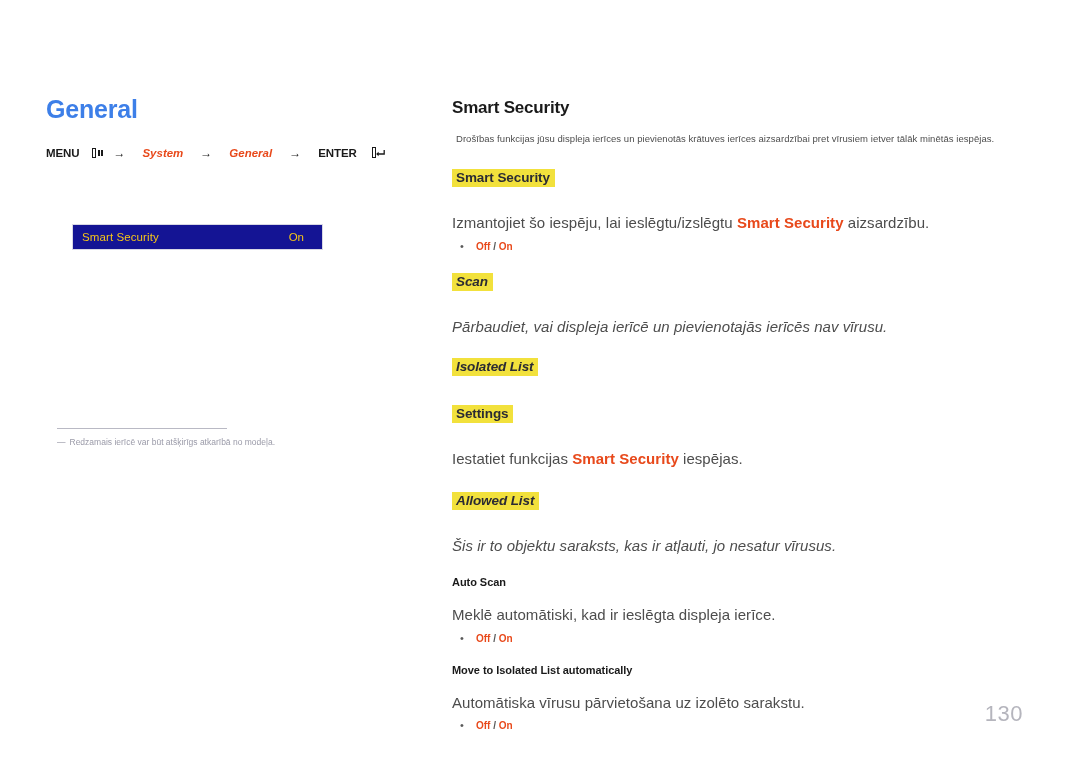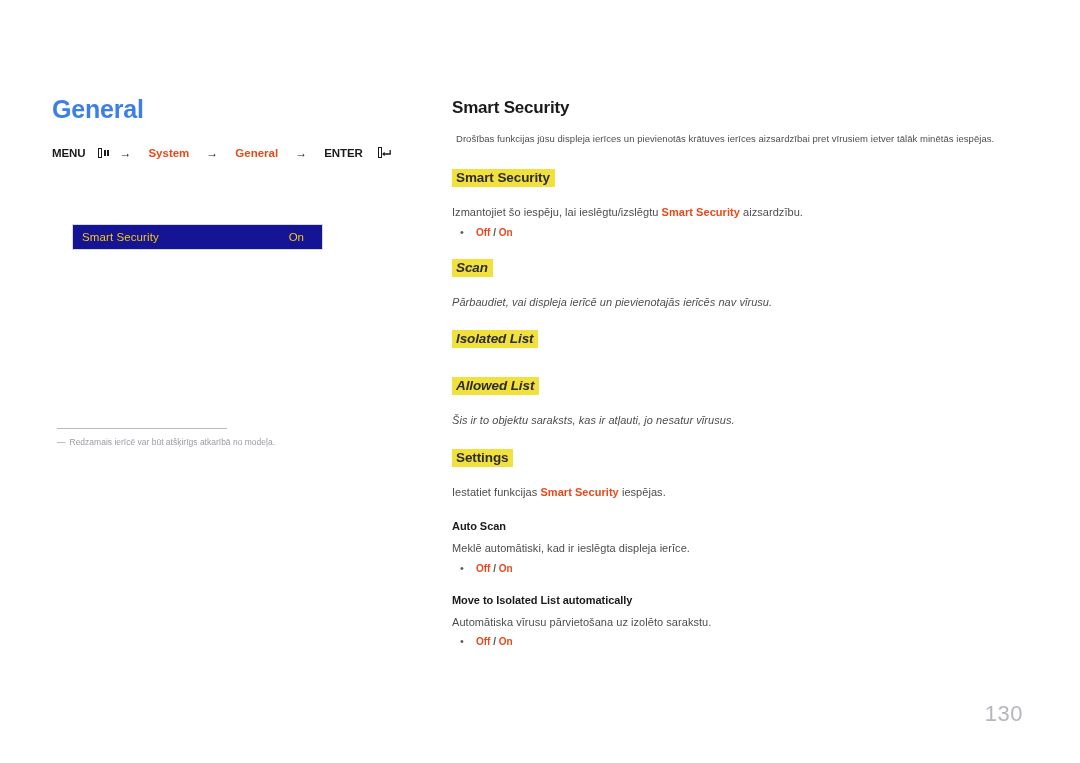--- a/index.html
+++ b/index.html
@@ -13,21 +13,21 @@
     height: 763px;
     position: relative;
     font-family: "Liberation Sans", sans-serif;
     color: #222;
     overflow: hidden;
   }
 
   
   .left-col {
     position: absolute;
-    left: 52px;
+    left: 46px;
     top: 96px;
     width: 330px;
   }
 
   .page-title {
     font-size: 25px;
     font-weight: bold;
     color: #3d7fe8;
     letter-spacing: -0.2px;
     line-height: 1.1;
@@ -38,21 +38,21 @@
     margin-top: 22px;
     font-size: 11.5px;
     font-weight: bold;
     color: #1a1a1a;
     white-space: nowrap;
     display: flex;
     align-items: center;
     gap: 12px;
   }
   .bc-text { letter-spacing: -0.1px; }
-  .bc-red { color: #e8491b; font-weight: bold; }
+  .bc-red { color: #e8491b; font-weight: bold; font-style: italic; }
   .bc-arrow { color: #1a1a1a; padding: 0 5px; font-weight: normal; font-size: 12px;}
 
   .icon-menu {
     display: inline-block;
     width: 13px;
     height: 10px;
     border: 1.4px solid #1a1a1a;
     position: relative;
     margin-left: 1px;
     vertical-align: -1px;
@@ -163,24 +163,24 @@
 
   .sub-head {
     font-size: 11px;
     font-weight: bold;
     color: #1a1a1a;
     margin: 0 0 8px 0;
     letter-spacing: -0.05px;
   }
 
   .body-text {
-    font-size: 11px;
+    font-size: 15px;
     color: #4d4d4d;
     line-height: 1.5;
-    margin: 8px 0 6px 0;
+    margin: 16px 0 6px 0;
     letter-spacing: 0.05px;
   }
 
   .red-bold { color: #e8491b; font-weight: bold; }
 
   .bullet-row {
     display: flex;
     align-items: baseline;
     font-size: 9.5px;
     margin: 2px 0 0 0;
@@ -273,28 +273,28 @@
 
   <div class="block tight">
     <div class="hl-head">Scan</div>
     <p class="body-text">Pārbaudiet, vai displeja ierīcē un pievienotajās ierīcēs nav vīrusu.</p>
   </div>
 
   <div class="block tight">
     <div class="hl-head">Isolated List</div>
   </div>
 
+  <div class="block">
+    <div class="hl-head">Settings</div>
+    <p class="body-text"><span>Iestatiet funkcijas </span><span class="red-bold">Smart Security</span><span> iespējas.</span></p>
+  </div>
+
   <div class="block tight">
     <div class="hl-head">Allowed List</div>
     <p class="body-text">Šis ir to objektu saraksts, kas ir atļauti, jo nesatur vīrusus.</p>
-  </div>
-
-  <div class="block">
-    <div class="hl-head">Settings</div>
-    <p class="body-text"><span>Iestatiet funkcijas </span><span class="red-bold">Smart Security</span><span> iespējas.</span></p>
   </div>
 
   <div class="block">
     <div class="sub-head">Auto Scan</div>
     <p class="body-text">Meklē automātiski, kad ir ieslēgta displeja ierīce.</p>
     <div class="bullet-row">
       <span class="bullet-dot">•</span>
       <span class="bullet-text"><span>Off</span><span class="sep"> / </span><span>On</span></span>
     </div>
   </div>

